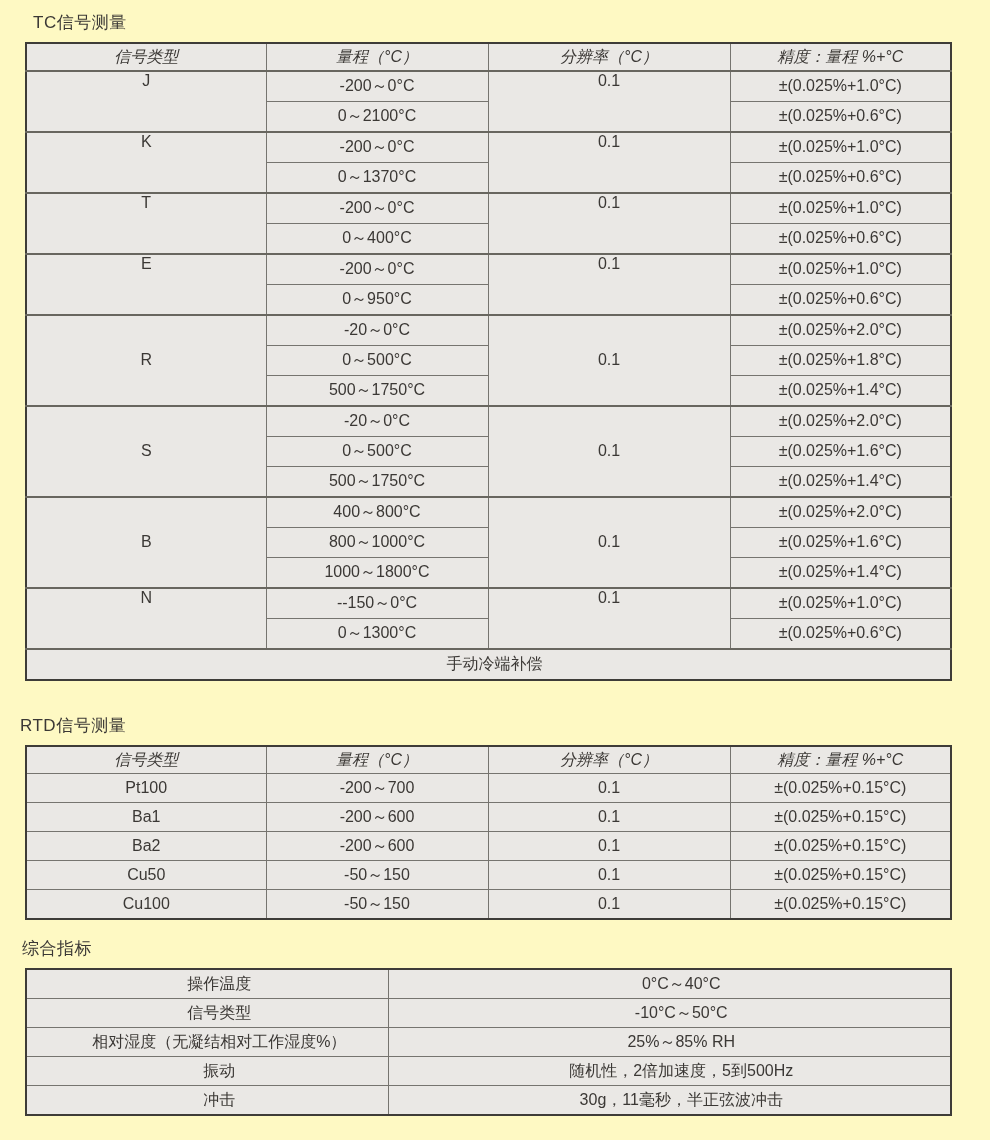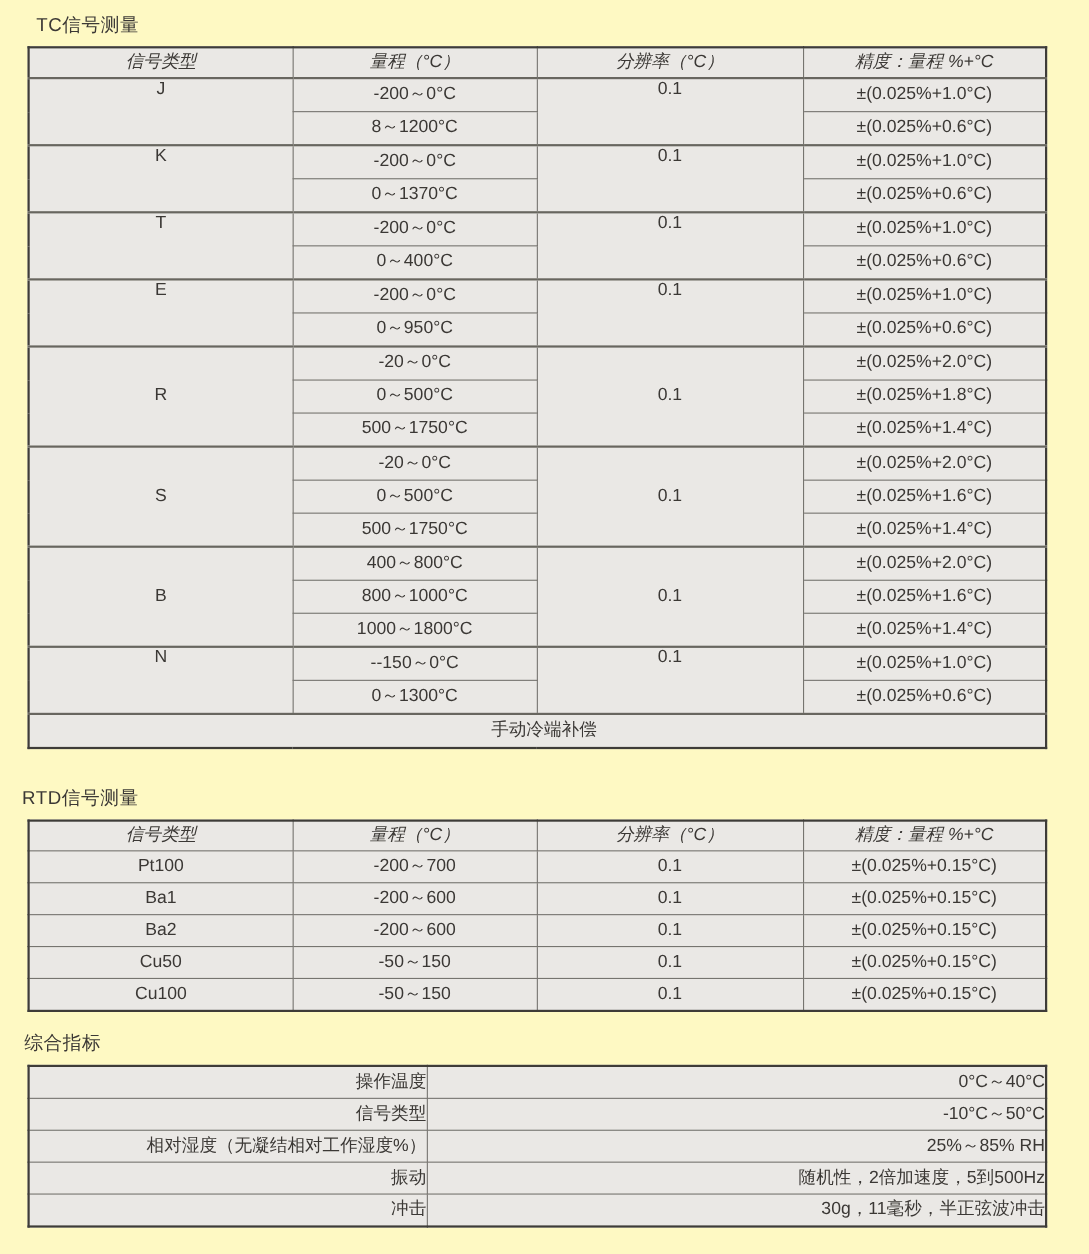--- a/index.html
+++ b/index.html
@@ -27,21 +27,21 @@
     text-align:center; padding:0; overflow:hidden; white-space:nowrap;
   }
   table.spec th { height:26px;font-style:italic; }
   table.tc td { height:29px; }
   table.rtd td { height:28px; }
   tr.group-start td { border-top:2px solid #68665f; }
   td.va-top { vertical-align:top; padding-top:5px; }
   td.va-mid { vertical-align:middle; }
   td.span-row { text-align:left; padding-left:12px !important; }
   table.gen { margin-top:8px; }
-  table.gen td { height:28px; text-align:right; padding-left:24px; }
+  table.gen td { height:28px; text-align:center; padding-left:24px; }
   .note { font-size:16px; margin:34px 0 0 20px; letter-spacing:0.5px; }
 </style>
 </head>
 <body>
 
 <div class="page">
 
   <div class="sec-title">TC信号测量</div>
   <table class="spec tc">
     <colgroup>
@@ -59,21 +59,21 @@
       </tr>
     </thead>
     <tbody id="tc-body">
         <tr class="group-start">
           <td class="va-top" rowspan="2">J</td>
           <td>-200～0°C</td>
           <td class="va-top" rowspan="2">0.1</td>
           <td>±(0.025%+1.0°C)</td>
         </tr>
         <tr>
-          <td>8～1200°C</td>
+          <td>0～2100°C</td>
           <td>±(0.025%+0.6°C)</td>
         </tr>
         <tr class="group-start">
           <td class="va-top" rowspan="2">K</td>
           <td>-200～0°C</td>
           <td class="va-top" rowspan="2">0.1</td>
           <td>±(0.025%+1.0°C)</td>
         </tr>
         <tr>
           <td>0～1370°C</td>

